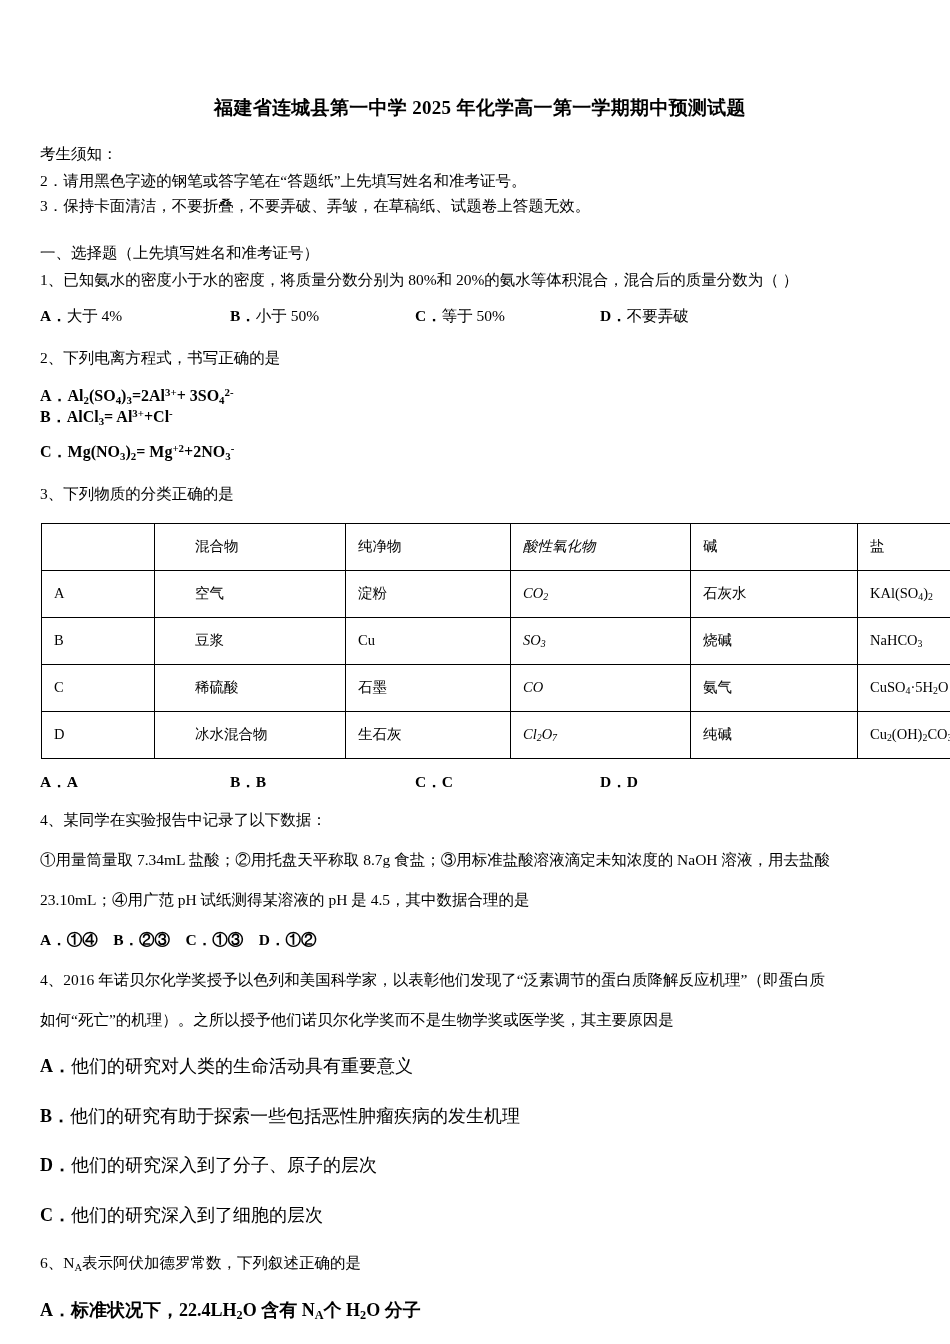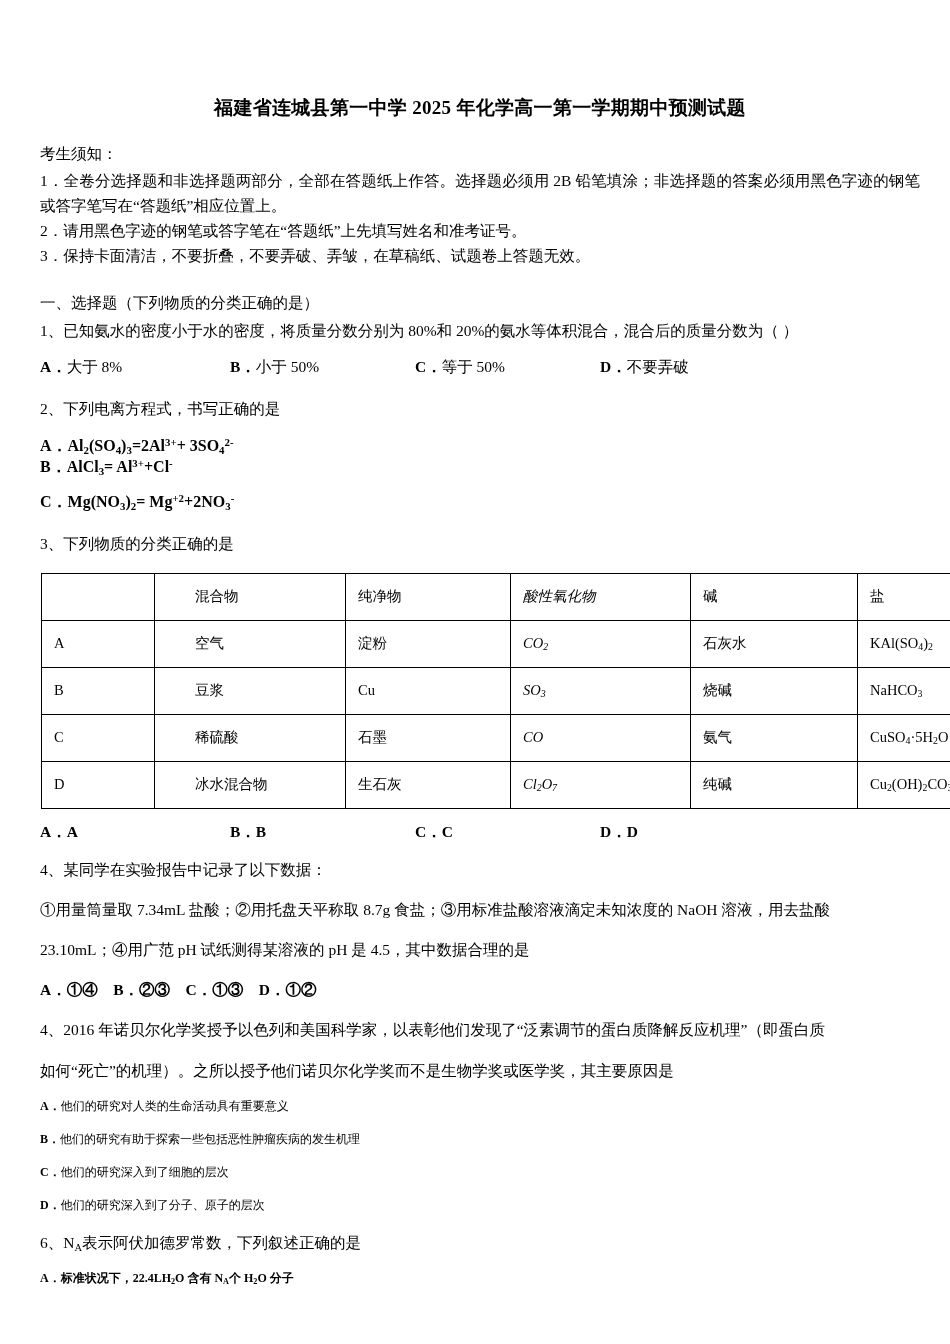--- a/index.html
+++ b/index.html
@@ -79,21 +79,21 @@
     display: flex;
     margin-top: 14px;
     font-size: 16px;
     font-weight: bold;
     flex-direction: column;
   }
   .opt2 .left { width: 345px; }
   .opt2 .right { width: 420px; }
 
   .optlist-item {
-    font-size: 12px;
+    font-size: 18px;
     line-height: 1.75;
   }
 
   .bold { font-weight: bold; }
 
   sub { font-size: 0.68em; vertical-align: -0.25em; line-height: 0; }
   sup { font-size: 0.68em; vertical-align: 0.48em; line-height: 0; }
 
   table.cls-table {
     border-collapse: collapse;
@@ -134,29 +134,28 @@
 </style>
 </head>
 <body>
 
 <div class="page">
   <div class="inner">
 
     <h1 class="doc-title">福建省连城县第一中学 2025 年化学高一第一学期期中预测试题</h1>
 
     <p class="notice-head">考生须知：</p>
-    <p class="notice-item">1．全卷分选择题和非选择题两部分，全部在答题纸上作答。选择题必须用 2B 铅笔填涂；非选择题的答案必须用黑色字迹的钢笔或答字笔写在“答题纸”相应位置上。</p>
     <p class="notice-item">2．请用黑色字迹的钢笔或答字笔在“答题纸”上先填写姓名和准考证号。</p>
     <p class="notice-item">3．保持卡面清洁，不要折叠，不要弄破、弄皱，在草稿纸、试题卷上答题无效。</p>
 
-    <p class="section-head">一、选择题（下列物质的分类正确的是）</p>
+    <p class="section-head">一、选择题（上先填写姓名和准考证号）</p>
 
     <p class="qline">1、已知氨水的密度小于水的密度，将质量分数分别为 80%和 20%的氨水等体积混合，混合后的质量分数为（      ）</p>
     <div class="opt4">
-      <span class="c1"><span class="bold">A．</span><span>大于 8%</span></span>
+      <span class="c1"><span class="bold">A．</span><span>大于 4%</span></span>
       <span class="c2"><span class="bold">B．</span><span>小于 50%</span></span>
       <span class="c3"><span class="bold">C．</span><span>等于 50%</span></span>
       <span class="c4"><span class="bold">D．</span><span>不要弄破</span></span>
     </div>
 
     <p class="qline spaced-lg">2、下列电离方程式，书写正确的是</p>
     <div class="opt2">
       <span class="left"><span>A．</span><span>Al<sub>2</sub>(SO<sub>4</sub>)<sub>3</sub>=2Al<sup>3+</sup>+ 3SO<sub>4</sub><sup>2-</sup></span></span>
       <span class="right"><span>B．</span><span>AlCl<sub>3</sub>= Al<sup>3+</sup>+Cl<sup>-</sup></span></span>
     </div>
@@ -220,21 +219,21 @@
 
     <p class="qline spaced">4、某同学在实验报告中记录了以下数据：</p>
     <p class="qline spaced">①用量筒量取 7.34mL 盐酸；②用托盘天平称取 8.7g 食盐；③用标准盐酸溶液滴定未知浓度的 NaOH 溶液，用去盐酸</p>
     <p class="qline spaced">23.10mL；④用广范 pH 试纸测得某溶液的 pH 是 4.5，其中数据合理的是</p>
     <p class="qline spaced bold">A．①④　B．②③　C．①③　D．①②</p>
 
     <p class="qline spaced">4、2016 年诺贝尔化学奖授予以色列和美国科学家，以表彰他们发现了“泛素调节的蛋白质降解反应机理”（即蛋白质</p>
     <p class="qline spaced">如何“死亡”的机理）。之所以授予他们诺贝尔化学奖而不是生物学奖或医学奖，其主要原因是</p>
     <p class="optlist-item"><span class="bold">A．</span><span>他们的研究对人类的生命活动具有重要意义</span></p>
     <p class="optlist-item"><span class="bold">B．</span><span>他们的研究有助于探索一些包括恶性肿瘤疾病的发生机理</span></p>
+    <p class="optlist-item"><span class="bold">D．</span><span>他们的研究深入到了分子、原子的层次</span></p>
     <p class="optlist-item"><span class="bold">C．</span><span>他们的研究深入到了细胞的层次</span></p>
-    <p class="optlist-item"><span class="bold">D．</span><span>他们的研究深入到了分子、原子的层次</span></p>
 
     <p class="qline spaced">6、N<sub>A</sub>表示阿伏加德罗常数，下列叙述正确的是</p>
     <p class="optlist-item bold"><span>A．</span><span>标准状况下，22.4LH<sub>2</sub>O 含有 N<sub>A</sub>个 H<sub>2</sub>O 分子</span></p>
     <p class="optlist-item bold"></p>
 
   </div>
 </div>
 
 </body></html>

